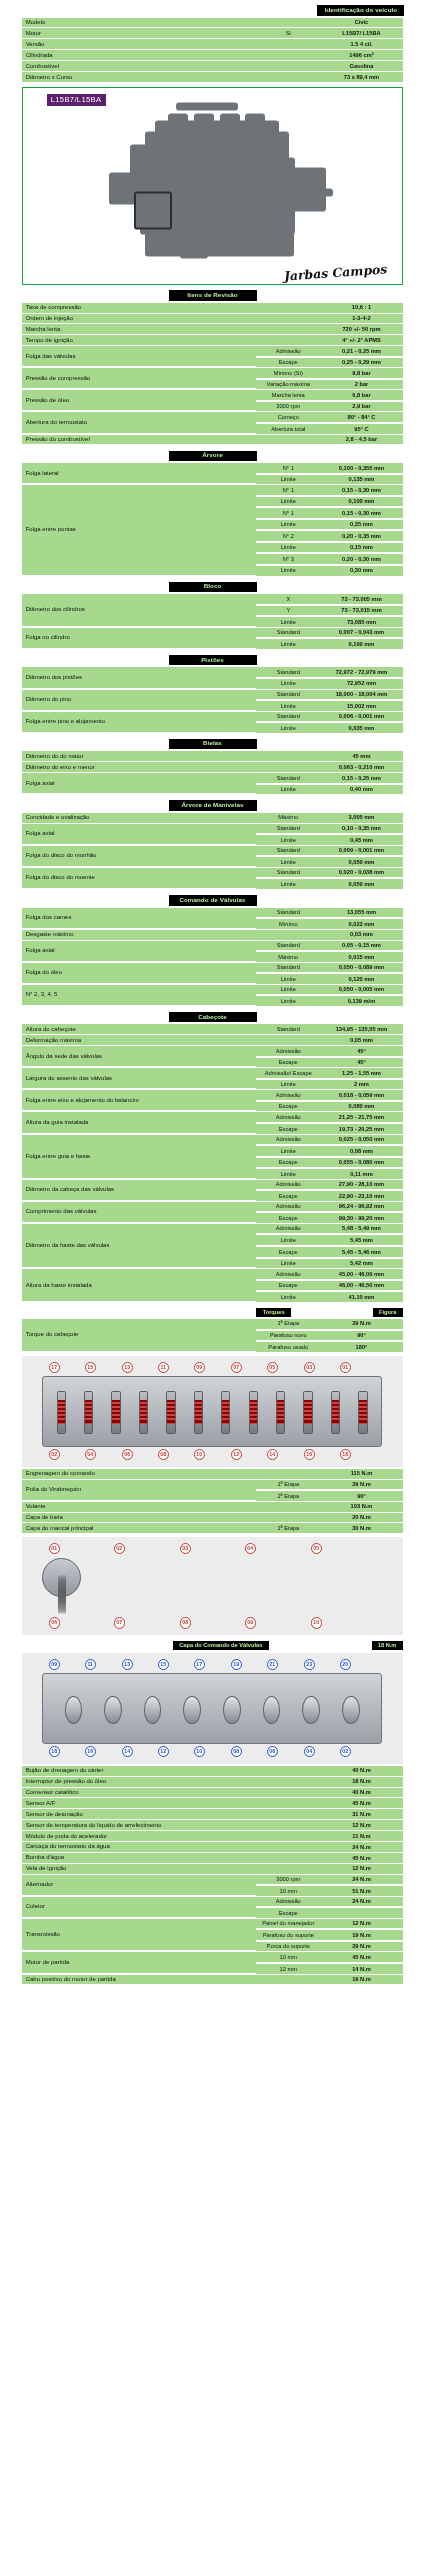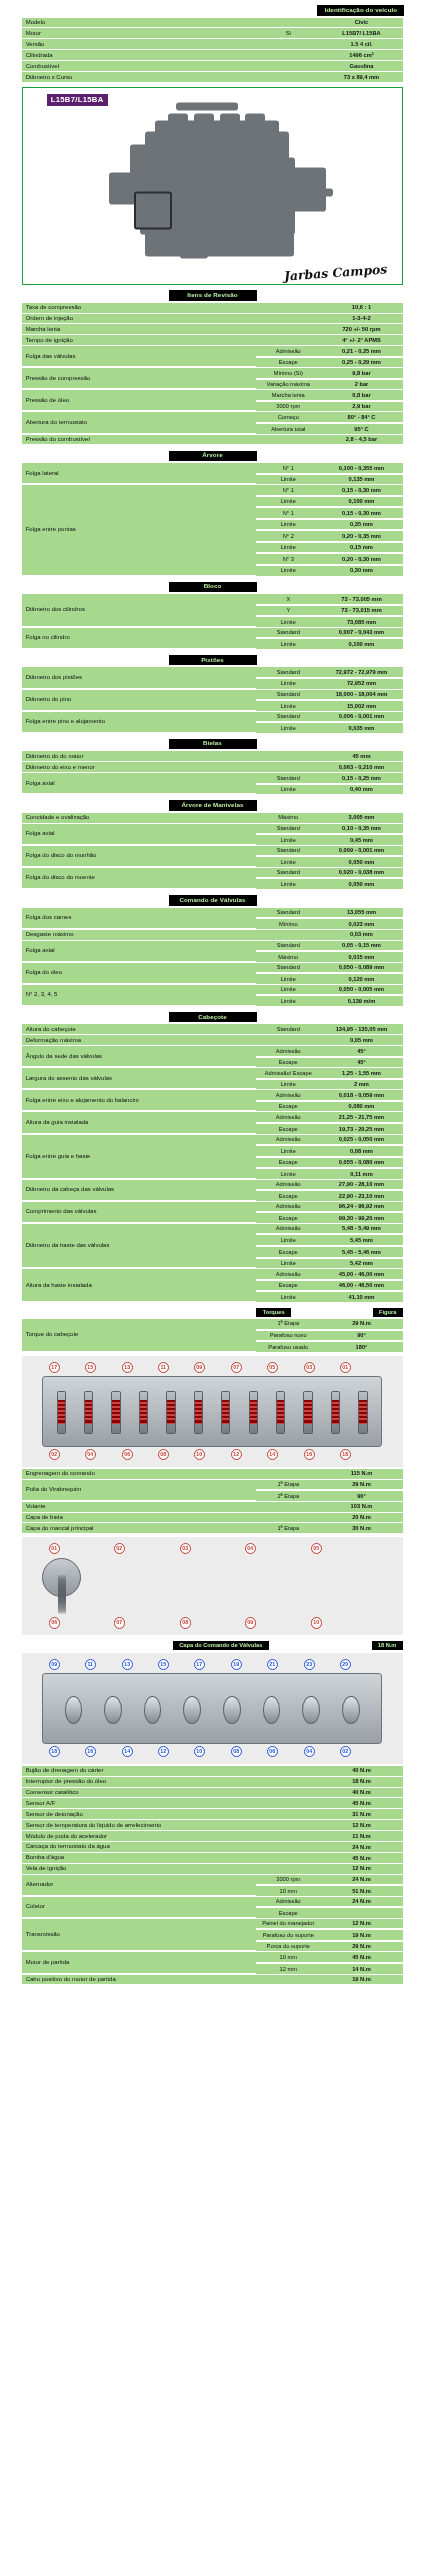--- a/index.html
+++ b/index.html
@@ -60,21 +60,21 @@
     margin: 4.1px 0 0 21.6px;
     border: 1.5px solid #19a33e;
     background:#ffffff;
     position: relative;
     height: 198px;
     overflow: hidden;
   }
   .engine-badge {
     position:absolute; left:24px; top:6.2px;
     background:#5b1f6e; color:#ffffff;
-    font-size:7.7px; font-weight:700;
+    font-size:7.7px; font-weight:400;
     padding:1px 4.1px 1.5px 4.1px; letter-spacing:0.3px;
   }
   .signature {
     position:absolute; right:14.4px; bottom:4.1px;
     font-family:"DejaVu Serif", serif;
     font-style:italic; font-weight:700; font-size:12.4px;
     color:#111; transform: rotate(-4deg);
   }
   
   .engine-art { position:absolute; left:50%; top:46%; transform:translate(-50%,-50%); width:268px; height:165px; }

